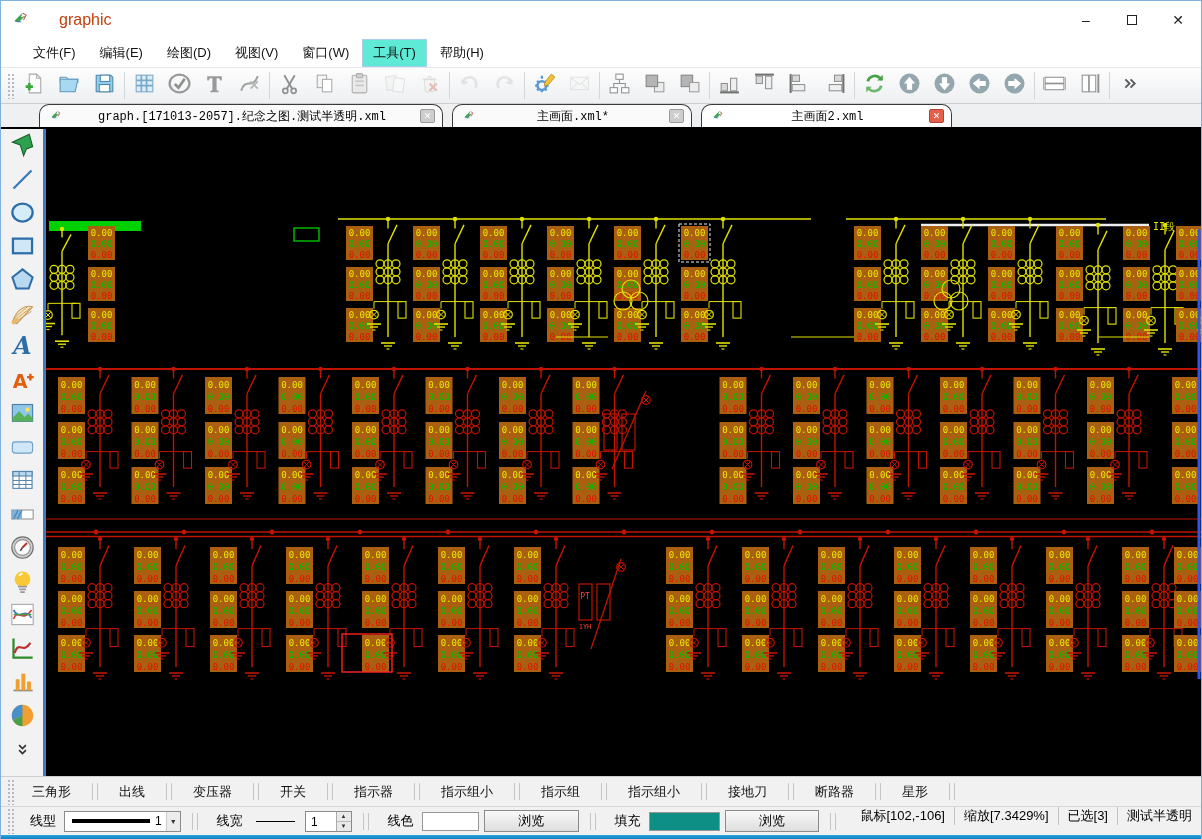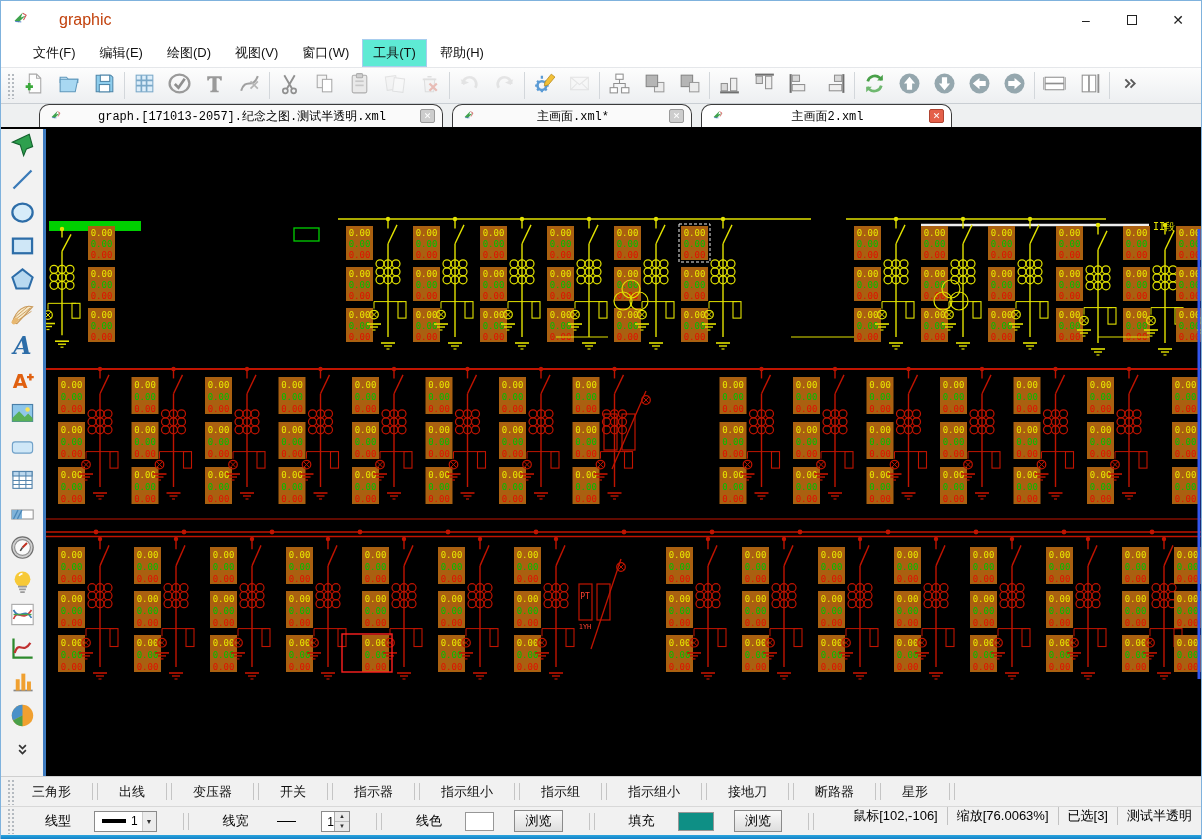--- a/index.html
+++ b/index.html
@@ -32,21 +32,21 @@
 .tab-close.red{background:#e4604a;border:1px solid #b04432}
 .main{flex:1;display:flex;min-height:0}
 .palette{width:45px;background:#f2f2f2;border-right:3px solid #3e7bbf;display:flex;flex-direction:column;align-items:center;padding-top:2px;flex:none}
 .pal-btn{width:36px;height:33.5px;display:flex;align-items:center;justify-content:center}
 .pal-btn svg{width:27px;height:27px}
 .canvas{flex:1;background:#fca5a5;position:relative;overflow:hidden}
 .canvas svg{position:absolute;left:0;top:0}
 .shapebar{height:30px;background:#f1f1f1;border-top:1px solid #cfcfcf;display:flex;align-items:center;font-size:13px;padding-left:3px;flex:none}
 .shape-btn{padding:4px 15px;color:#111;white-space:nowrap}
 .sb-sep{width:6px;height:17px;border-left:1px solid #c5c5c5;border-right:1px solid #c5c5c5;margin:0 6px;flex:none}
-.propbar{height:29px;background:#f1f1f1;border-top:1px solid #d8d8d8;display:flex;align-items:center;font-size:13px;padding-left:3px;gap:20px;flex:none;white-space:nowrap}
+.propbar{height:29px;background:#f1f1f1;border-top:1px solid #d8d8d8;display:flex;align-items:center;font-size:13px;padding-left:3px;gap:5px;flex:none;white-space:nowrap}
 .pb-label{margin:0 3px 0 8px}
 .combo{width:118px;height:21px;background:#fff;border:1px solid #8a8a8a;display:flex;align-items:center;padding-left:7px}
 .combo .line{flex:1;height:4px;background:#000;margin-right:5px}
 .combo .val{font-size:12px;margin-right:4px}
 .combo .arrow{width:14px;height:19px;display:flex;align-items:center;justify-content:center;font-size:7px;color:#333;background:#ececec;border-left:1px solid #ccc}
 .thinline{width:40px;height:1px;background:#000;margin:0 5px}
 .spin{width:47px;height:21px;background:#fff;border:1px solid #8a8a8a;display:flex}
 .spin .val{flex:1;font-size:12px;padding:3px 0 0 5px}
 .spin .btns{width:15px;display:flex;flex-direction:column;border-left:1px solid #aaa}
 .spin .btns div{flex:1;font-size:6px;line-height:1;display:flex;align-items:center;justify-content:center;background:#e9e9e9;color:#333;border-bottom:1px solid #bbb}
@@ -2108,21 +2108,21 @@
     <div class="swatch" style="background: rgb(255, 255, 255);"></div>
     <div class="browse">浏览</div>
     <div class="sb-sep"></div>
     <span class="pb-label">填充</span>
     <div class="swatch fill" style="background: rgb(14, 143, 133);"></div>
     <div class="browse">浏览</div>
     <div class="sb-sep"></div>
     <div class="status">
         <div class="field">鼠标[102,-106]</div>
         <div class="stsep"></div>
-        <div class="field">缩放[76.0063%]</div>
+        <div class="field">缩放[7.3429%]</div>
         <div class="stsep"></div>
         <div class="field">已选[3]</div>
         <div class="stsep"></div>
         <div class="field">测试半透明</div>
       </div>
   </div>
 
   <div class="bottomedge"></div>
 </div>
 

